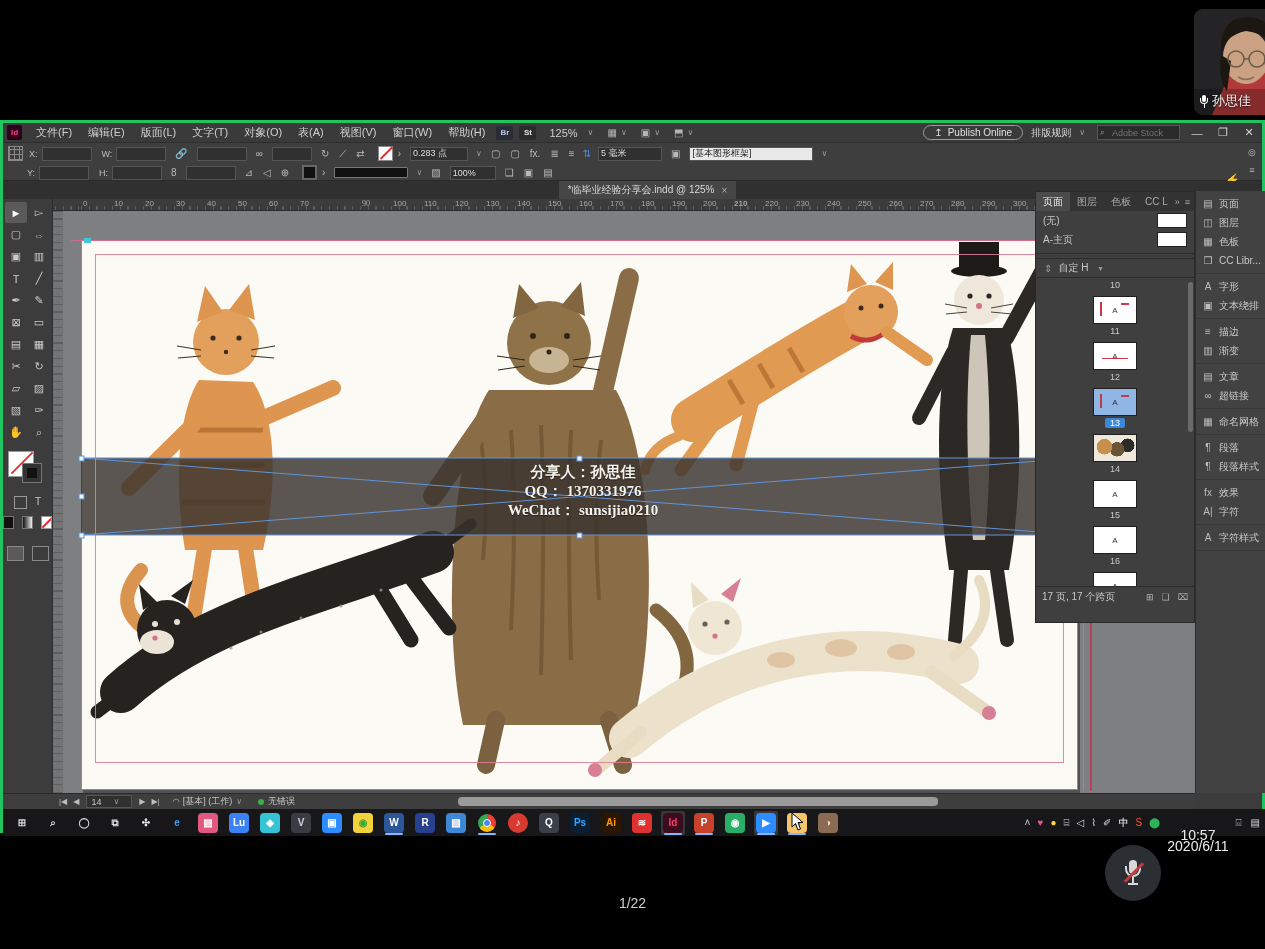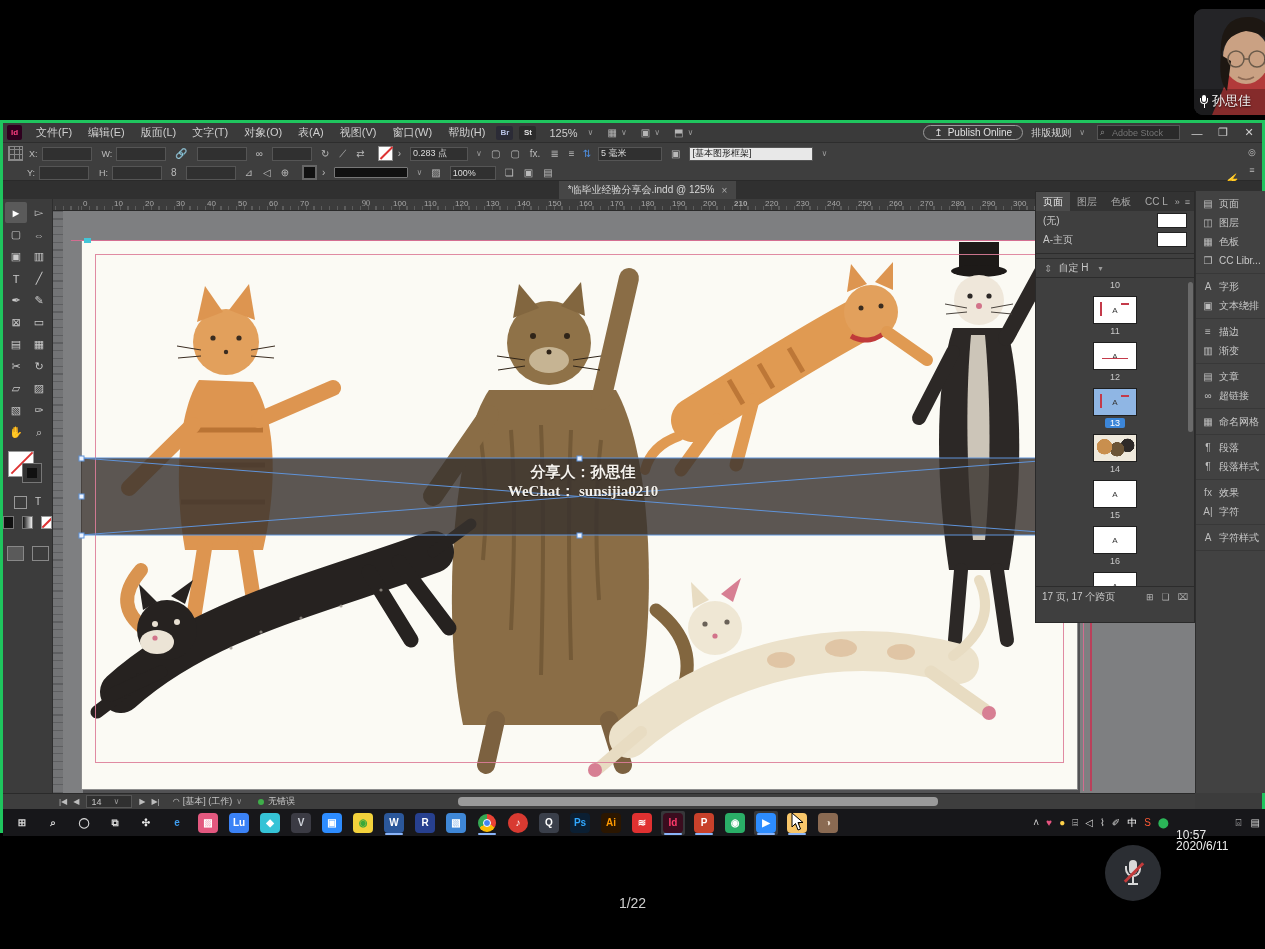--- a/index.html
+++ b/index.html
@@ -151,21 +151,21 @@
   .tb-icon .face{width:20px;height:20px;border-radius:4px;display:flex;align-items:center;justify-content:center;
                  font-size:10px;font-weight:bold;}
   .tb-icon.active{background:rgba(255,255,255,.14);border-radius:2px;}
   .tb-icon .under{position:absolute;bottom:0;left:3px;right:3px;height:2px;background:#8ab4f8;border-radius:1px;}
   .chrome-face{width:18px;height:18px;border-radius:50%;
      background:conic-gradient(#ea4335 0 33%,#fbbc05 33% 66%,#34a853 66% 100%);position:relative;}
   .chrome-face::after{content:"";position:absolute;left:5px;top:5px;width:8px;height:8px;border-radius:50%;
      background:#4285f4;border:1.5px solid #fff;box-sizing:border-box;}
   #tray{margin-left:auto;display:flex;align-items:center;gap:7px;padding-right:8px;color:#dcdcdc;font-size:10px;}
   .tray-ic{font-size:10px;}
-  #clock{text-align:left;font-size:12px;line-height:11px;color:#ececec;margin-top:36px;}
+  #clock{text-align:center;font-size:14px;line-height:11px;color:#ececec;margin-top:36px;}
   
   #page-indicator{left:0;top:895px;width:1265px;text-align:center;color:#cfcfcf;font-size:14px;}
   #mute-btn{left:1105px;top:845px;width:56px;height:56px;border-radius:50%;background:#2b2e33;
             display:flex;align-items:center;justify-content:center;}
   .mic-big{position:relative;width:18px;height:26px;}
   .mic-big .cap{position:absolute;left:5px;top:0;width:8px;height:14px;border-radius:4px;background:#d8d8d8;}
   .mic-big .bow{position:absolute;left:1px;top:6px;width:16px;height:11px;border:2px solid #d8d8d8;border-top:none;
                 border-radius:0 0 14px 14px;box-sizing:border-box;}
   .mic-big .stand{position:absolute;left:8.2px;top:17px;width:2px;height:6px;background:#d8d8d8;}
   .mic-big .base{position:absolute;left:4px;top:23px;width:10px;height:2px;background:#d8d8d8;}
@@ -561,20 +561,21 @@
           <rect x="524" y="245" width="5" height="5"></rect>
             <rect x="524" y="322" width="5" height="5"></rect>
           <rect x="1022" y="245" width="5" height="5"></rect>
             <rect x="1022" y="283" width="5" height="5"></rect>
             <rect x="1022" y="322" width="5" height="5"></rect>
         </g>
       </svg>
 
       <div class="abs" id="share-text">
         <div>分享人：孙思佳</div>
+        <div>QQ： 1370331976</div>
         <div>WeChat： sunsijia0210</div>
       </div>
     </div>
 
     <div class="abs" id="pagespanel">
       <div id="pp-tabs">
           <span class="pp-tab active">页面</span>
           <span class="pp-tab">图层</span>
           <span class="pp-tab">色板</span>
           <span class="pp-tab">CC L</span>

